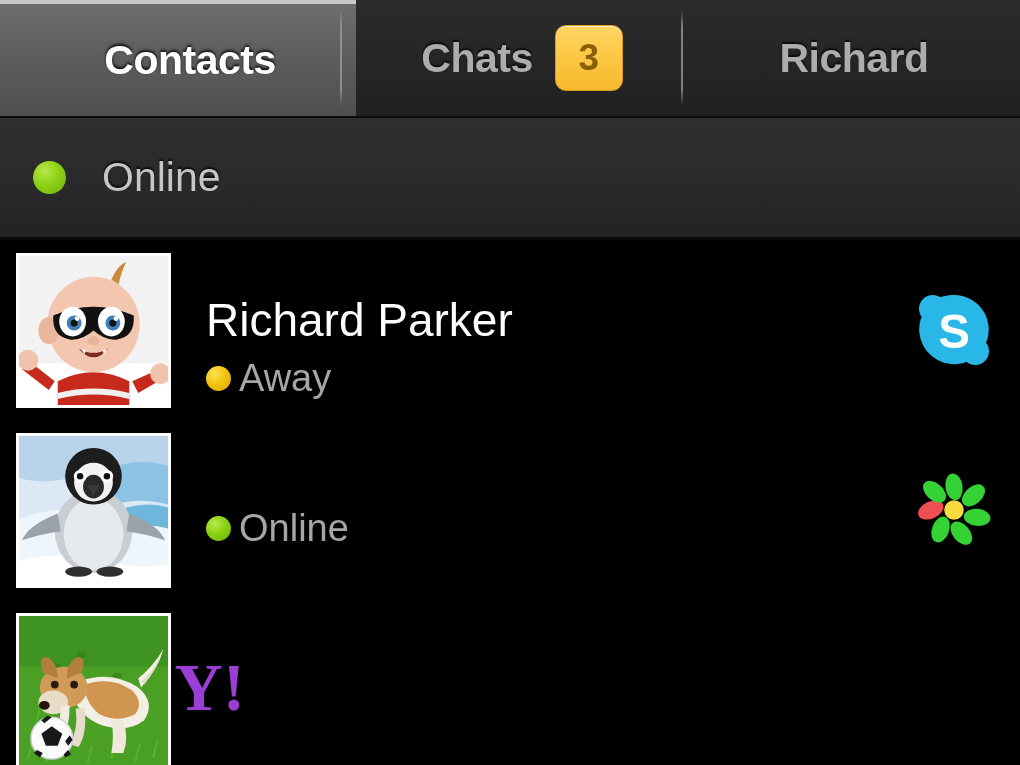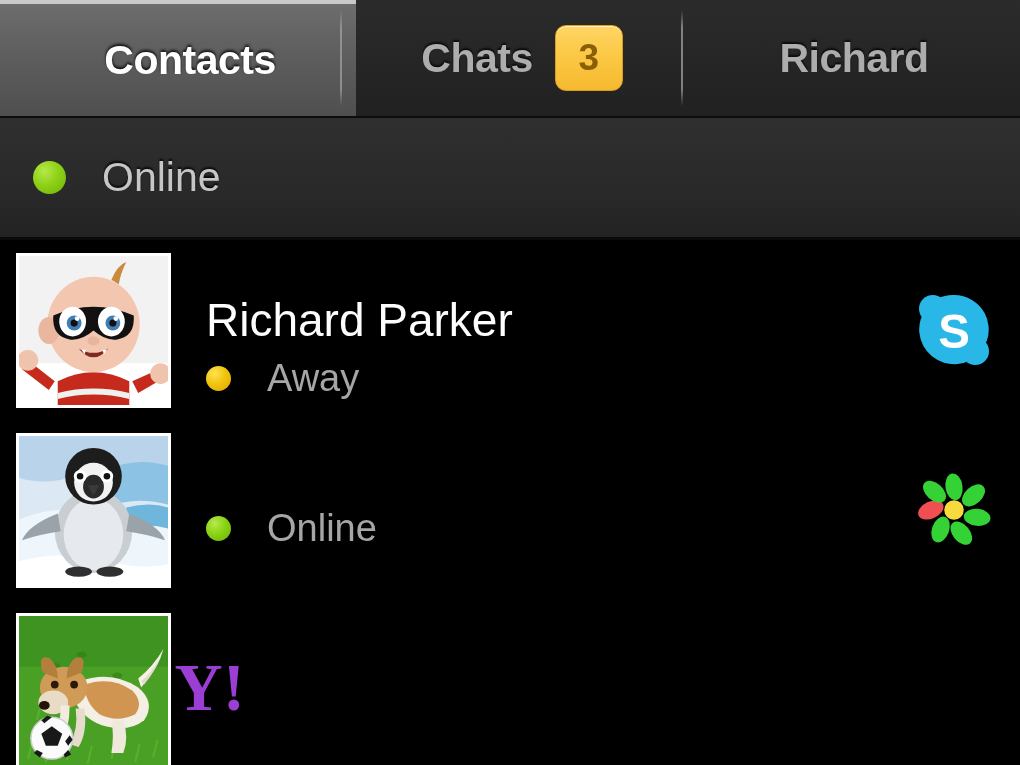--- a/index.html
+++ b/index.html
@@ -124,21 +124,21 @@
     font-size:46px;
     color:#fdfdfd;
     white-space:nowrap;
     overflow:hidden;
     text-overflow:ellipsis;
     line-height:1.05;
   }
   .cstatus{
     display:flex;
     align-items:center;
-    gap:36px;
+    gap:8px;
     text-decoration:underline;
   }
   .cstatus .sdot{
     width:25px; height:25px; border-radius:50%;
     flex:0 0 auto;
   }
   .sdot.online{ background:radial-gradient(circle at 35% 30%,#b8e84c 0%,#8ad313 45%,#69b009 100%); }
   .sdot.away{   background:radial-gradient(circle at 35% 30%,#ffe256 0%,#f2c40c 45%,#d8a504 100%); }
   .cstatus .stext{
     font-size:38px;

